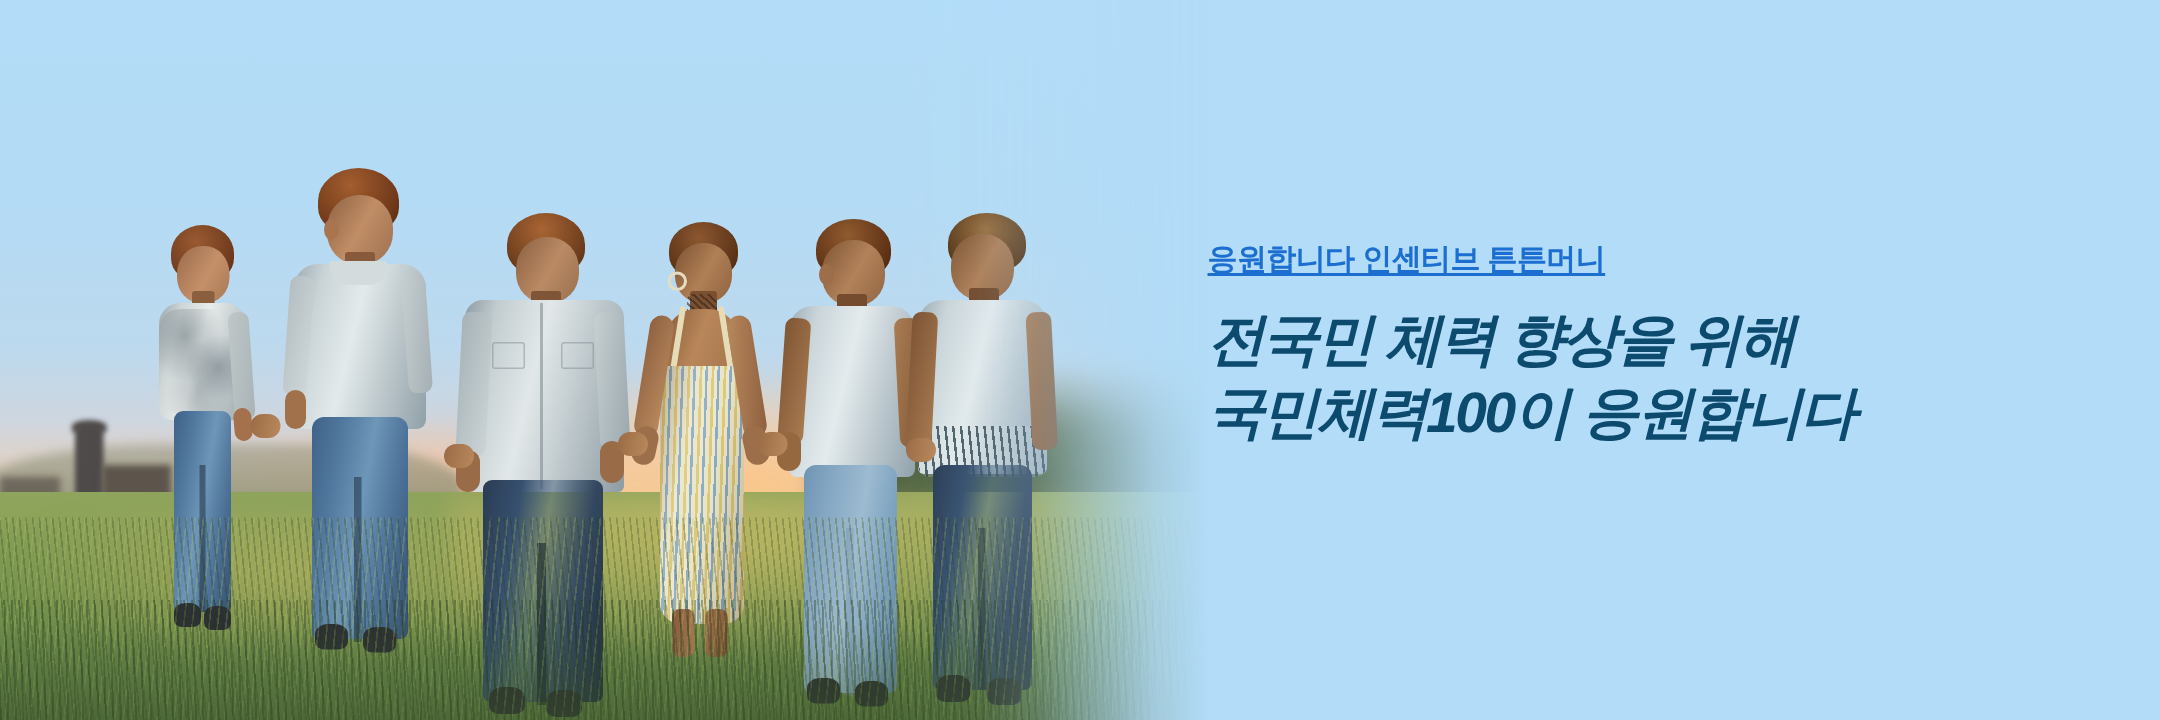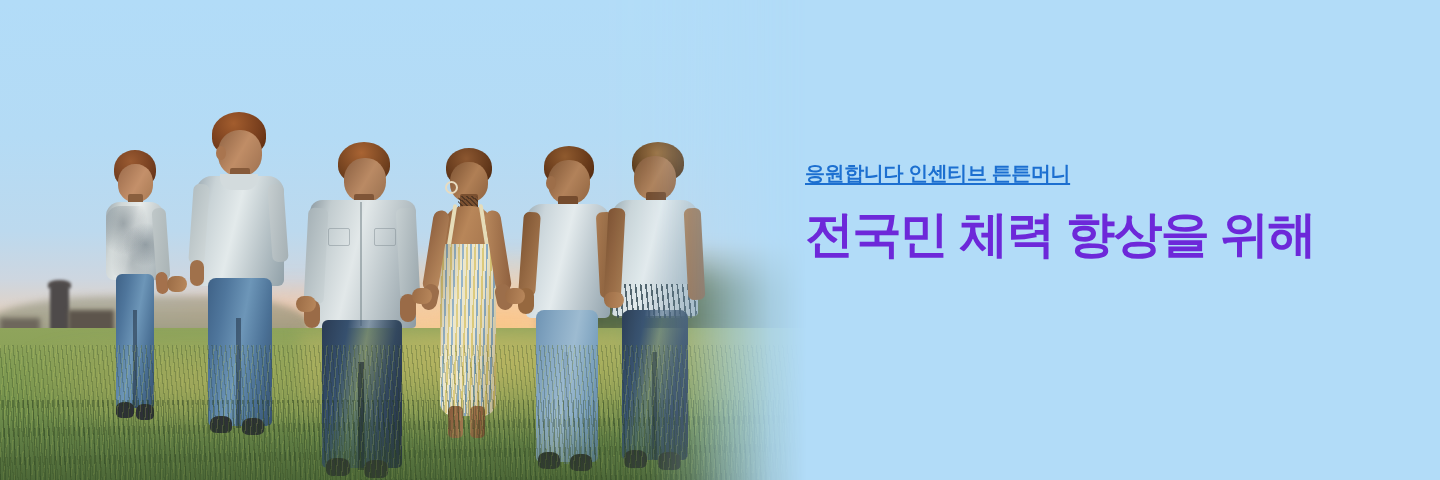--- a/index.html
+++ b/index.html
@@ -359,26 +359,27 @@
     letter-spacing:-0.4px;
     color:#1c6fd0;
     text-decoration:underline;
     text-underline-offset:3px;
     text-decoration-thickness:2px;
     line-height:1.3;
     white-space:nowrap;
   }
   .headline {
     margin-top:17px;
-    font-size:49px;
+    font-size:38px;
     font-weight:900;
-    color:#6d28d9;
+    color:#0c4a6e;
     line-height:1.30;
     letter-spacing:-1.6px;
     white-space:nowrap;
+    font-style:italic;
   }
   .headline .hl-line { display:block; }
 </style>
 </head>
 <body>
 
 <div class="banner">
 
   <div class="photo">
 
@@ -504,16 +505,17 @@
 
     <div class="grass-tex"></div>
     <div class="grass-tex2"></div>
     <div class="grass-front"></div>
   </div>
 
   <div class="copy">
     <div class="eyebrow">응원합니다 인센티브 튼튼머니</div>
     <div class="headline">
       <span class="hl-line">전국민 체력 향상을 위해</span>
+      <span class="hl-line">국민체력100이 응원합니다</span>
     </div>
   </div>
 
 </div>
 
 </body></html>

